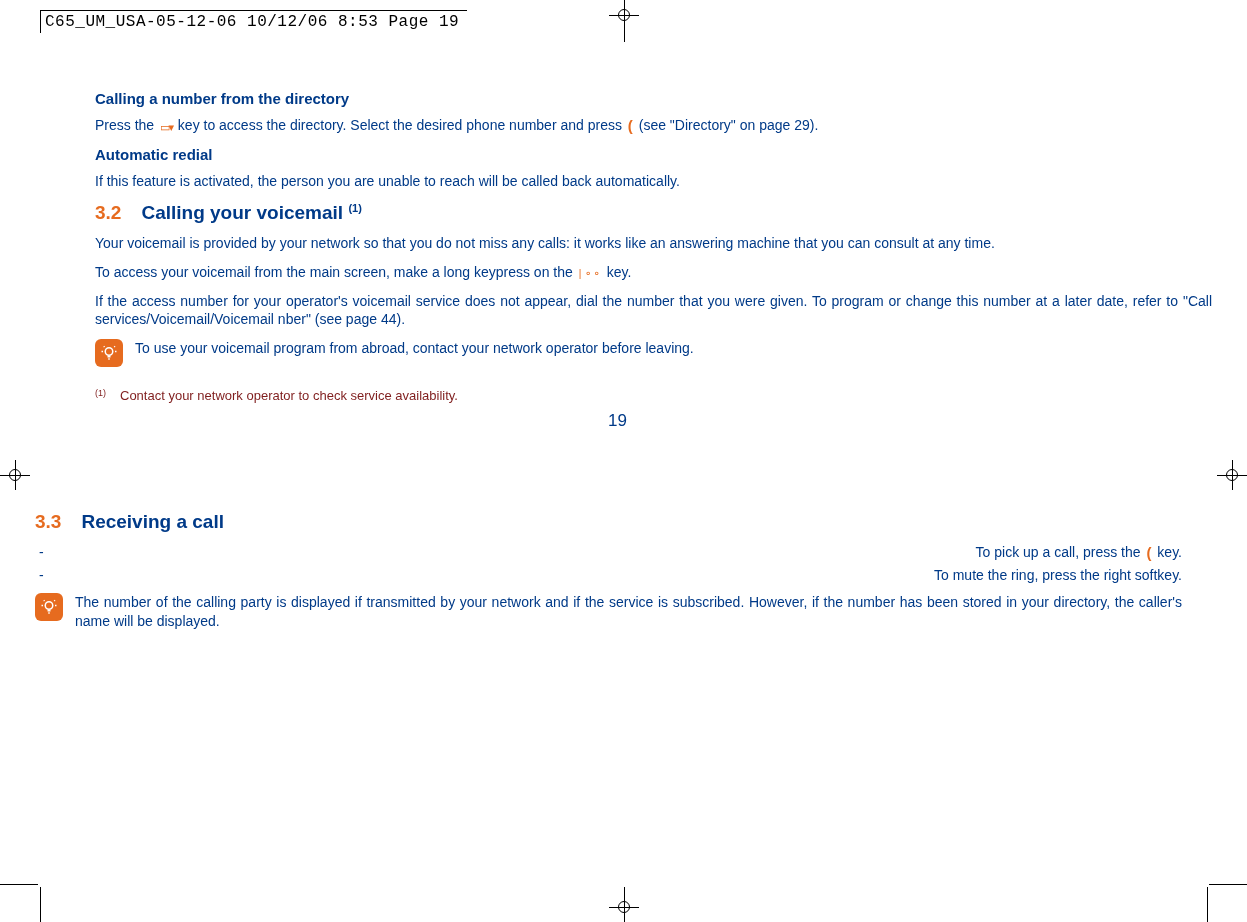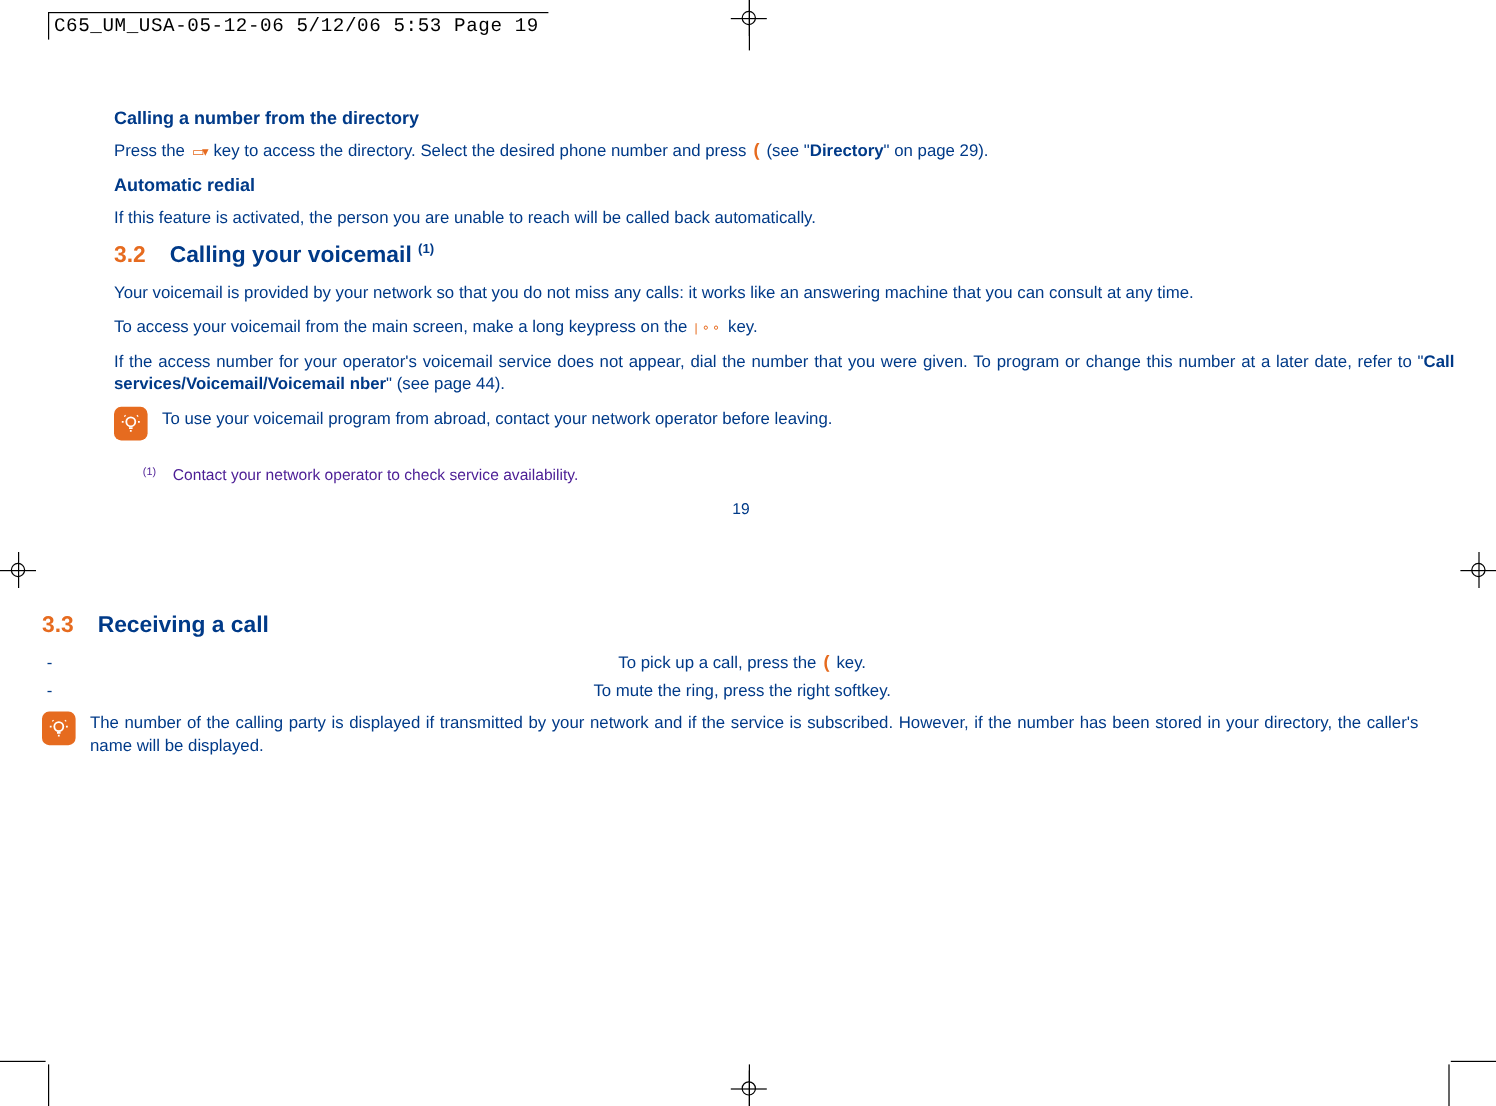--- a/index.html
+++ b/index.html
@@ -85,24 +85,24 @@
       color: #003a88;
     }
     h2.section sup { font-size: 11px; color: #003a88; }
     p, li {
       color: #003a88;
       font-size: 14px;
       line-height: 1.35;
       text-align: justify;
     }
     p { margin-bottom: 10px; }
-    b { font-weight: bold; }
+    b { font-weight: normal; }
     
     .bullet-list { list-style: none; margin-bottom: 8px; }
-    .bullet-list li { padding-left: 20px; position: relative; margin-bottom: 3px; text-align: center;}
+    .bullet-list li { padding-left: 20px; position: relative; margin-bottom: 3px; text-align: right;}
     .bullet-list li::before { content: '-'; position: absolute; left: 4px; }
     
     .tip-box {
       display: flex;
       margin-top: 8px;
       gap: 12px;
       align-items: flex-start;
     }
     .tip-icon {
       width: 28px;
@@ -129,47 +129,46 @@
     .icon-call::before { content: '('; font-weight: bold; font-size: 15px;}
     .icon-end::before { content: ')'; font-weight: bold; font-size: 15px;}
     .icon-end::after { content:'°'; font-size: 9px; vertical-align: top; margin-left:-3px;}
     .icon-voicemail::before { content:'| ⚬⚬'; font-size: 10px; letter-spacing: 0;}
     
     .footnote {
       position: absolute;
       bottom: 78px;
       left: 95px;
       right: 29px;
-      color: #4c1d95;
+      color: #7f1d1d;
       font-size: 13px;
-      margin-left: 24px;
     }
     .footnote sup { font-size: 9px; margin-right: 14px; vertical-align: 4px;}
     .page-num {
       position: absolute;
       bottom: 50px;
       left: 0; right: 12px;
       text-align: center;
       color: #003a88;
-      font-size: 13px;
+      font-size: 17px;
     }
     .crop-corner-line {
       position: absolute;
       background: black;
     }
     .cl-bl-h { bottom: 38px; left: 0; width: 38px; height: 0.5px; }
     .cl-bl-v { bottom: 0; left: 40px; width: 0.5px; height: 35px; }
     .cl-br-h { bottom: 38px; right: 0; width: 38px; height: 0.5px; }
     .cl-br-v { bottom: 0; right: 40px; width: 0.5px; height: 35px; }
   </style>
 </head>
 <body>
 
 <div class="header-bar">
-  <span>C65_UM_USA-05-12-06  5/12/06  5:53  Page 19</span>
+  <span>C65_UM_USA-05-12-06  10/12/06  8:53  Page 19</span>
 </div>
 
 <div class="crop-marks crop-top-center">
   <div class="crop-target">
       <div class="crop-circle"></div>
     </div>
 </div>
 <div class="crop-marks crop-bottom-center">
   <div class="crop-target">
       <div class="crop-circle"></div>

